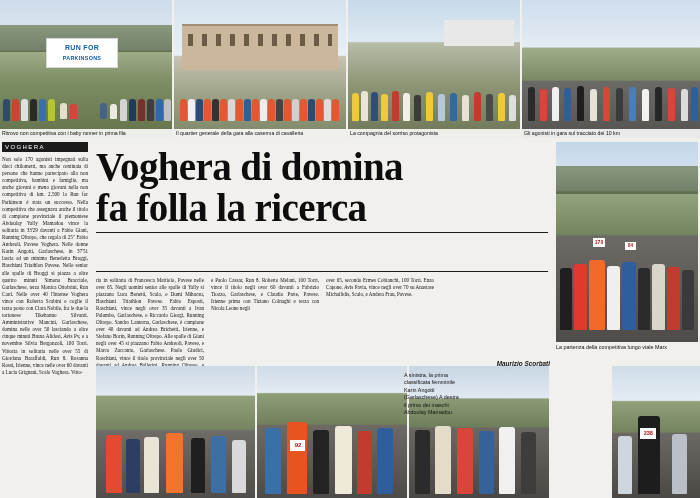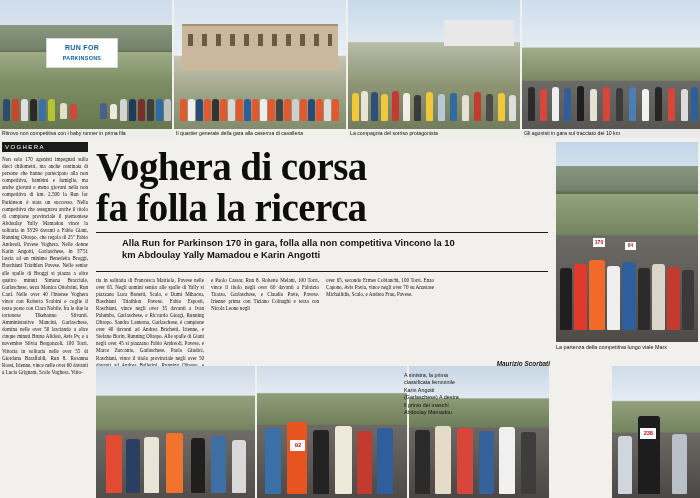--- a/index.html
+++ b/index.html
@@ -316,26 +316,25 @@
       </div>
       <div class="cap">Gli agonisti in gara sul tracciato dei 10 km</div>
     </div>
   </div>
 
   <div class="kicker">VOGHERA</div>
 
   <div class="leftcol">Non solo 170 agonisti impegnati sulla dieci chilometri, ma anche centinaia di persone che hanno partecipato alla non competitiva, bambini e famiglie, ma anche giovani e meno giovani nella non competitiva di km. 2,500 la Run for Parkinson è stata un successo. Nella competitiva che assegnava anche il titolo di campione provinciale il piemontese Abdoulay Yally Mamadou vince la solitaria in 33'29 davanti a Fabio Giani, Running Oltrepo, che regola di 25" Fabio Andreoli, Pavese Voghera. Nelle donne Karin Angotti, Garlaschese, in 37'51 lascia ad un minimo Benedetta Broggi, Baschiani Triathlon Pavese. Nelle senior alle spalle di Broggi si piazza a oltre quattro minuti Simona Bracciale, Garlaschese, terza Monica Ottobrini, Run Card. Nelle over 40 l'Intense Voghera vince con Roberta Scabini e coglie il terzo posto con Clara Nobile, fra le due la tortonese Tikehanno Silvanti. Amministrative Mancini, Garlaschese, domina nelle over 50 lasciando a oltre cinque minuti Bruna Alidosi, Avis Pv, e a novembre Silvia Bergonzoli, 100 Torri. Vittoria in solitaria nelle over 55 di Giordana Baraffaldi, Run 8. Rosanna Rossi, Irienne, vince nelle over 60 davanti a Lucia Grignani, Scalo Voghera. Vitto-</div>
 
   <div class="headline">
-    <div>Voghera di corsa</div>
+    <div>Voghera di domina</div>
     <div>fa folla la ricerca</div>
   </div>
 
   <div class="rule-top"></div>
-  <div class="subhead">Alla Run for Parkinson 170 in gara, folla alla non competitiva Vincono la 10 km Abdoulay Yally Mamadou e Karin Angotti</div>
   <div class="rule-bottom"></div>
 
   <div class="bodycols">
     <div class="c">ria in solitaria di Francesca Mattiolo, Pavese nelle over 65. Negli uomini senior alle spalle di Yally si piazzano Luca Bonetti, Scalo, e Dumi Mihacsu, Baschiani Triathlon Pavese. Fabio Esposti, Raschiani, vince negli over 35 davanti a Ivan Palumbo, Garlaschese, e Riccardo Giorgi, Running Oltrepo. Sandro Lanterna, Garlaschese, è campione over 40 davanti ad Andrea Brichetti, Irienne, e Stefano Borin, Running Oltrepo. Alle spalle di Giani negli over 45 si piazzano Fabio Andreoli, Pavese, e Marco Zuccanto, Garlaschese. Paolo Giudici, Raschiani, vince il titolo provinciale negli over 50 davanti ad Andrea Ballerini, Running Oltrepo, e Bruno Bernaglia, Irtense. Roberto Zunino, Pavese, primo degli over 55 davanti al tortonese Nicola Calia</div>
     <div class="c">e Paolo Cassar, Run 8. Roberto Melani, 100 Torri, vince il titolo negli over 60 davanti a Fabrizio Tiozzo, Garlaschese, e Claudio Prete, Pavese. Irienne prima con Tiziano Colnaghi e terza con Nicola Leone negli</div>
     <div class="c">over 65, secondo Ermes Cobianchi, 100 Torri. Enzo Capone, Avis Pavia, vince negli over 70 su Anastase Michailidis, Scalo, e Andrea Frau, Pavese.</div>
   </div>
 
   <div class="byline">Maurizio Scorbati</div>
 

